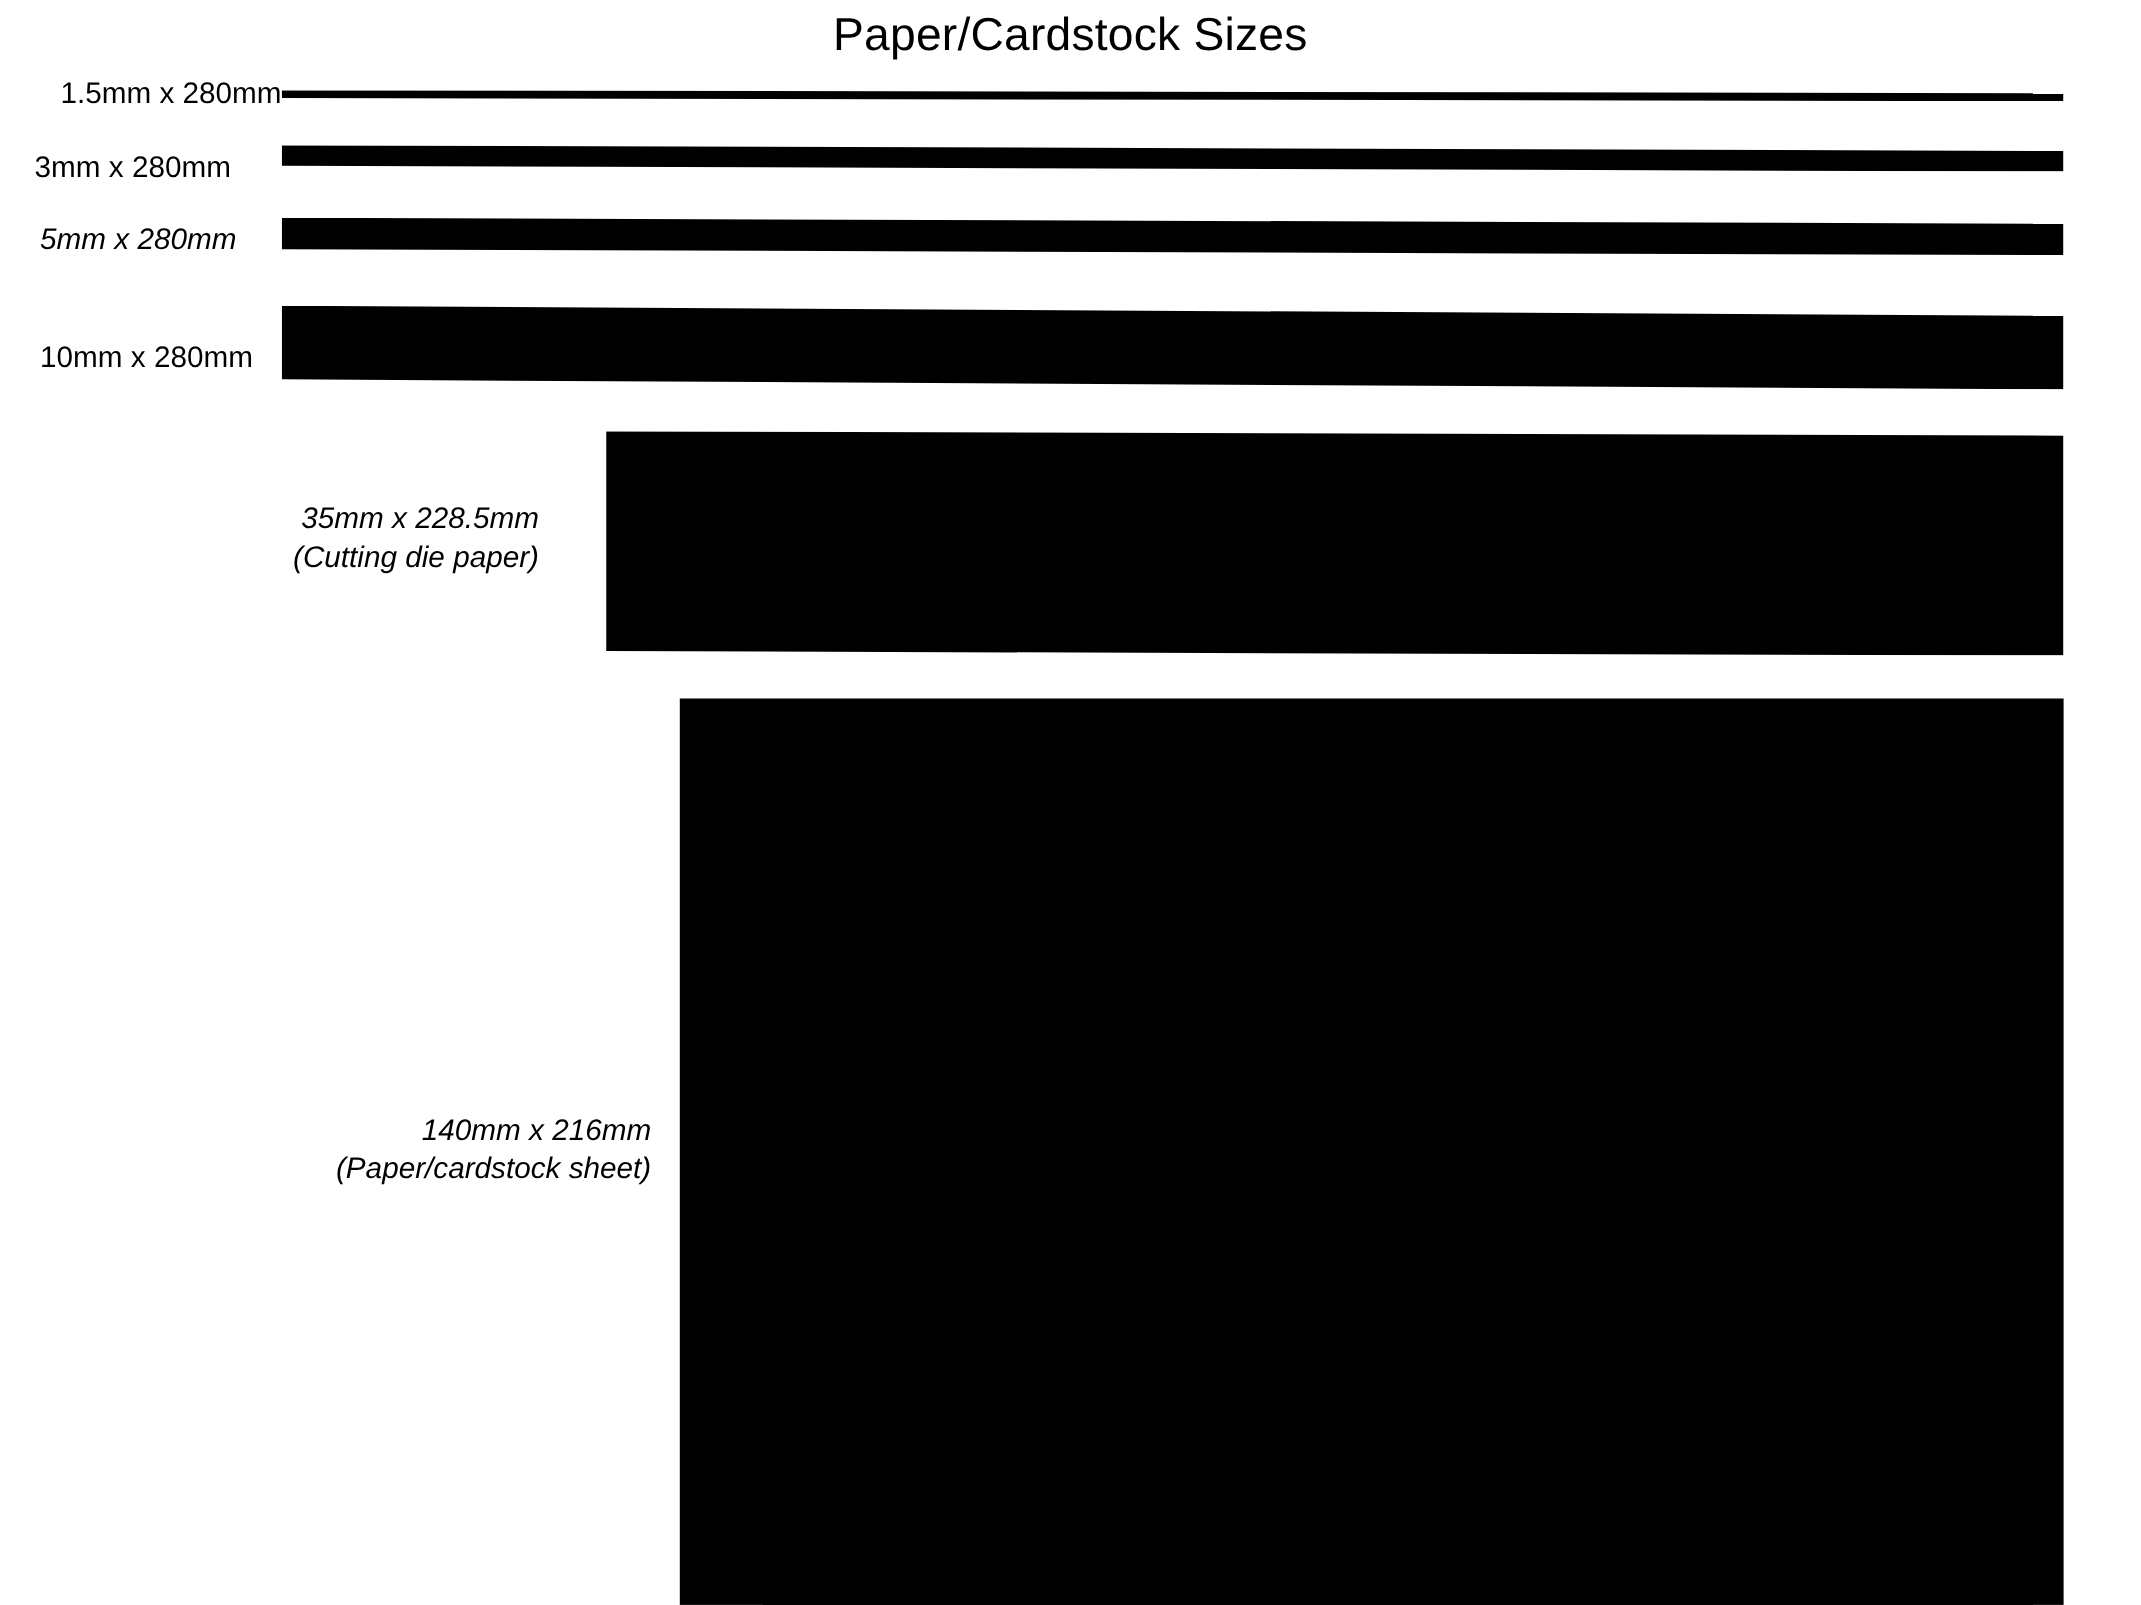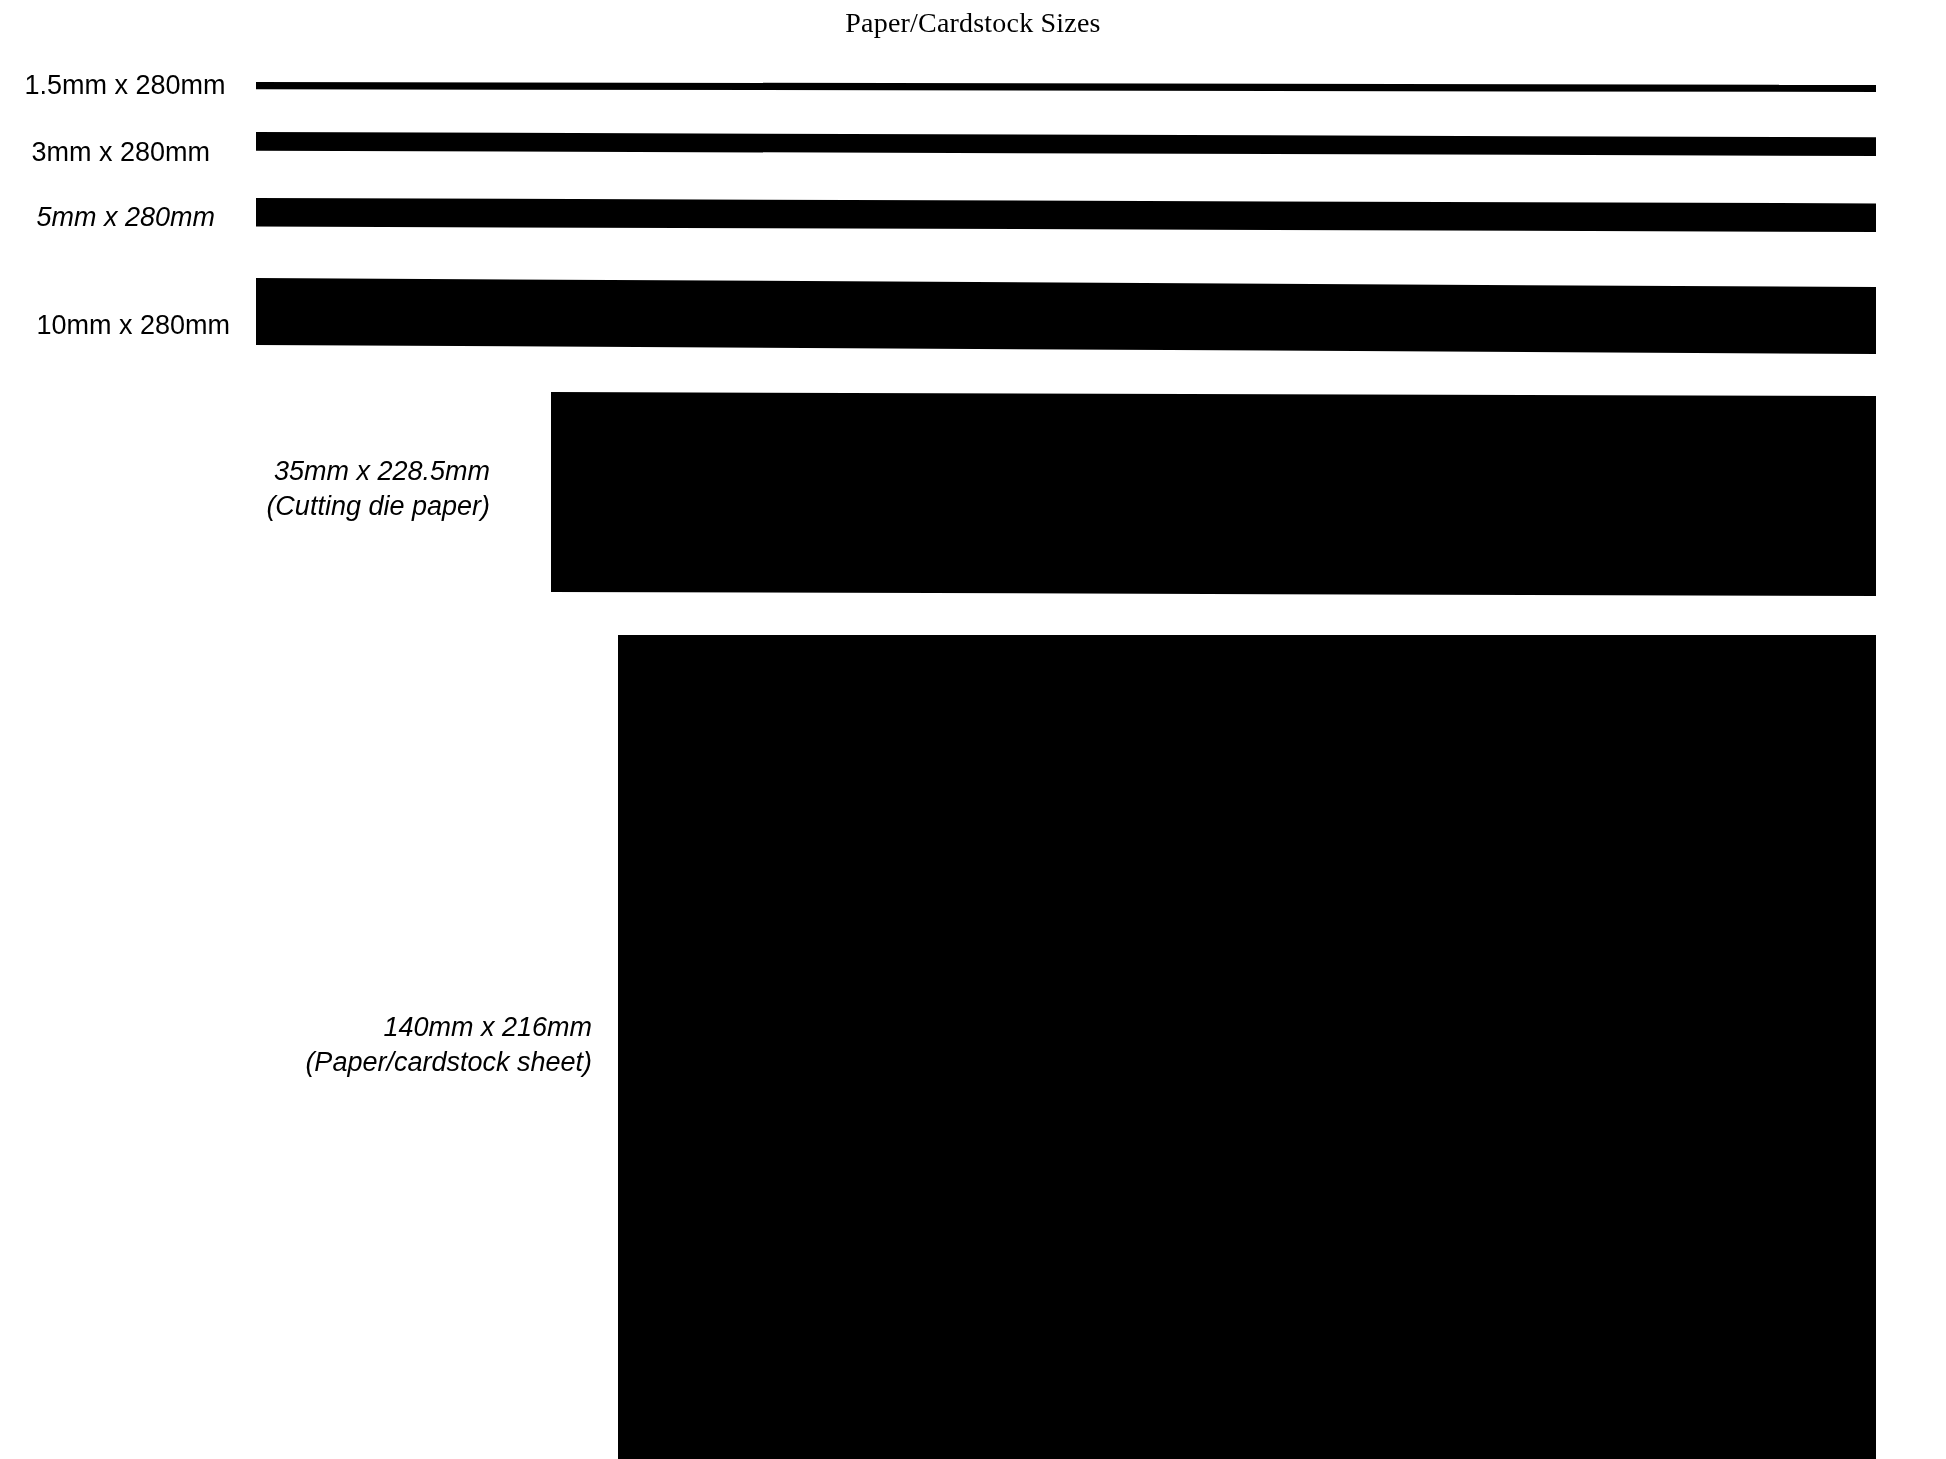--- a/index.html
+++ b/index.html
@@ -17,25 +17,24 @@
     height: 1459px;
     background: #ffffff;
     overflow: hidden;
   }
   #chart-title {
     position: absolute;
     left: 0;
     top: 8px;
     width: 1946px;
     text-align: center;
-    font-size: 28px;
+    font-size: 42px;
     font-weight: normal;
     line-height: 1.1;
     letter-spacing: 0.2px;
-    font-family: Liberation Serif, serif;
   }
   .row {
     position: absolute;
   }
   .bar {
     position: absolute;
     background: #000000;
   }
   .bar-skew {
     position: absolute;
@@ -54,21 +53,21 @@
   }
 </style>
 </head>
 <body>
 
 <div id="canvas">
 
   <div id="chart-title">Paper/Cardstock Sizes</div>
 
   <div class="row">
-    <div class="row-label" style="left:10px; top:68px; width:230px;text-align:center;">1.5mm x 280mm</div>
+    <div class="row-label" style="left:26px; top:68px; width:230px;">1.5mm x 280mm</div>
     <div class="bar-skew" style="left:256px; top:82px; width:1620px; height:10px;
                 clip-path: polygon(0 0, 100% 28%, 100% 100%, 0 72%);"></div>
   </div>
 
   <div class="row">
     <div class="row-label" style="left:5px; top:135px; width:205px;">3mm x 280mm</div>
     <div class="bar-skew" style="left:256px; top:132px; width:1620px; height:24px;
                 clip-path: polygon(0 0, 100% 22%, 100% 100%, 0 78%);"></div>
   </div>
 

